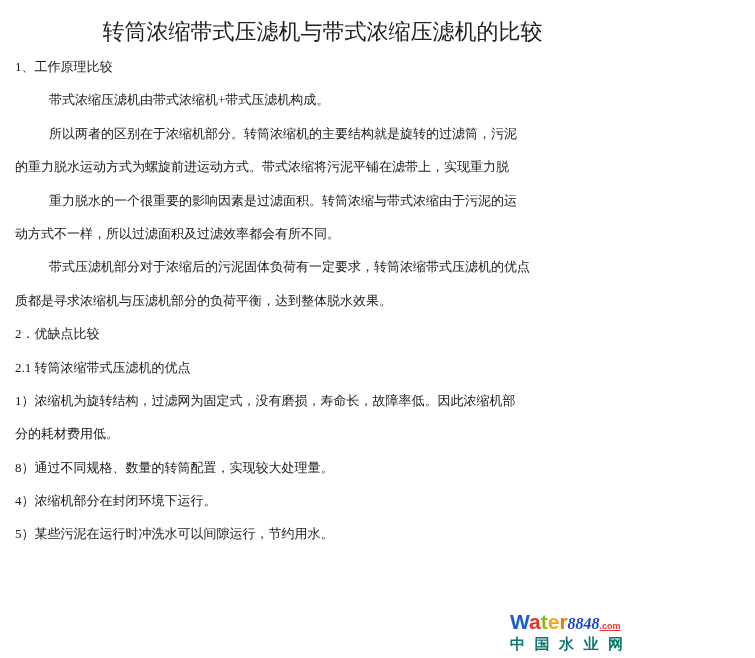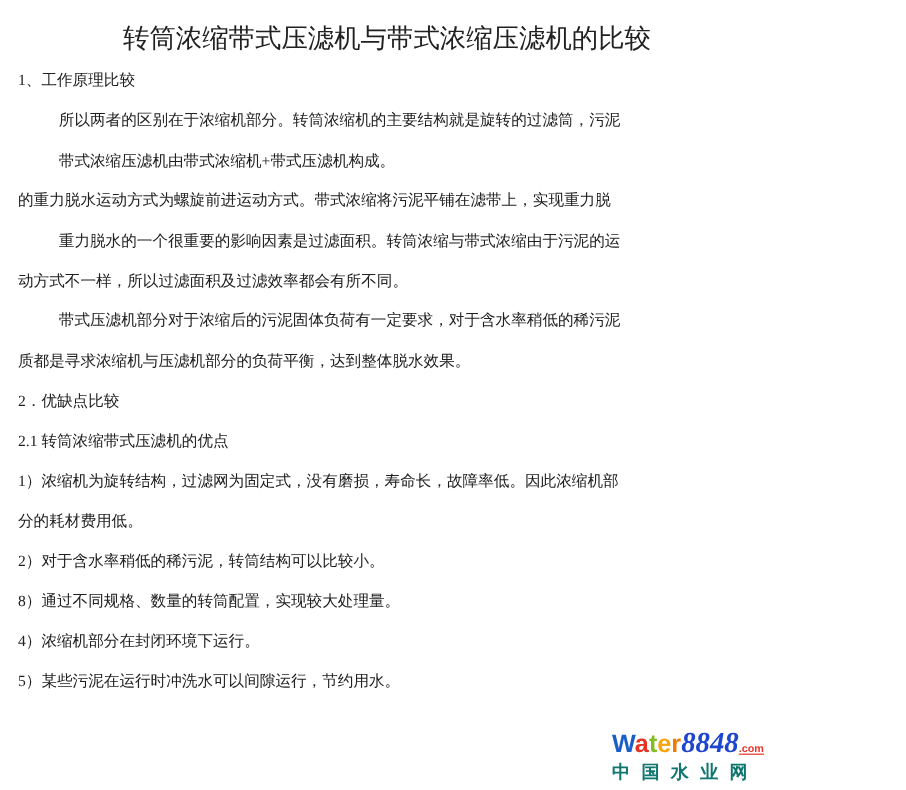--- a/index.html
+++ b/index.html
@@ -44,21 +44,21 @@
     white-space: nowrap;
     font-weight: 700;
     font-size: 21px;
     letter-spacing: 0px;
   }
   .logo-letter { display: inline; }
   .logo-number {
     font-family: "Liberation Serif", "DejaVu Serif", serif;
     font-style: italic;
     font-weight: 700;
-    font-size: 24px;
+    font-size: 16px;
   }
   .logo-tld {
     font-size: 9px;
     font-weight: 700;
     text-decoration: underline;
     margin-top: 28px;
   }
   .logo-line2 {
     margin-top: 4px;
     font-size: 15px;
@@ -69,32 +69,31 @@
 </style>
 </head>
 <body>
 
 <div class="page">
 
   <h1 class="title">转筒浓缩带式压滤机与带式浓缩压滤机的比较</h1>
 
   <div class="body-text">
     <div class="line">1、工作原理比较</div>
+    <div class="line indent">带式浓缩压滤机由带式浓缩机+带式压滤机构成。</div>
     <div class="line indent">所以两者的区别在于浓缩机部分。转筒浓缩机的主要结构就是旋转的过滤筒，污泥</div>
-    <div class="line indent">带式浓缩压滤机由带式浓缩机+带式压滤机构成。</div>
     <div class="line">的重力脱水运动方式为螺旋前进运动方式。带式浓缩将污泥平铺在滤带上，实现重力脱</div>
     <div class="line indent">重力脱水的一个很重要的影响因素是过滤面积。转筒浓缩与带式浓缩由于污泥的运</div>
     <div class="line">动方式不一样，所以过滤面积及过滤效率都会有所不同。</div>
-    <div class="line indent">带式压滤机部分对于浓缩后的污泥固体负荷有一定要求，对于含水率稍低的稀污泥</div>
+    <div class="line indent">带式压滤机部分对于浓缩后的污泥固体负荷有一定要求，转筒浓缩带式压滤机的优点</div>
     <div class="line">质都是寻求浓缩机与压滤机部分的负荷平衡，达到整体脱水效果。</div>
     <div class="line">2．优缺点比较</div>
     <div class="line">2.1 转筒浓缩带式压滤机的优点</div>
     <div class="line">1）浓缩机为旋转结构，过滤网为固定式，没有磨损，寿命长，故障率低。因此浓缩机部</div>
     <div class="line">分的耗材费用低。</div>
-    <div class="line">2）对于含水率稍低的稀污泥，转筒结构可以比较小。</div>
     <div class="line">8）通过不同规格、数量的转筒配置，实现较大处理量。</div>
     <div class="line">4）浓缩机部分在封闭环境下运行。</div>
     <div class="line">5）某些污泥在运行时冲洗水可以间隙运行，节约用水。</div>
   </div>
 
   <div class="watermark">
     <div class="logo-line1">
       <span class="logo-letter" style="color: rgb(26, 95, 200);">W</span><span class="logo-letter" style="color: rgb(229, 50, 34);">a</span><span class="logo-letter" style="color: rgb(133, 187, 35);">t</span><span class="logo-letter" style="color: rgb(247, 166, 14);">e</span><span class="logo-letter" style="color: rgb(239, 124, 0);">r</span><span class="logo-number" style="color: rgb(29, 69, 205);">8848</span><span class="logo-tld" style="color: rgb(232, 52, 42);">.com</span>
     </div>
     <div class="logo-line2" style="color: #0f766e;">中国水业网</div>

